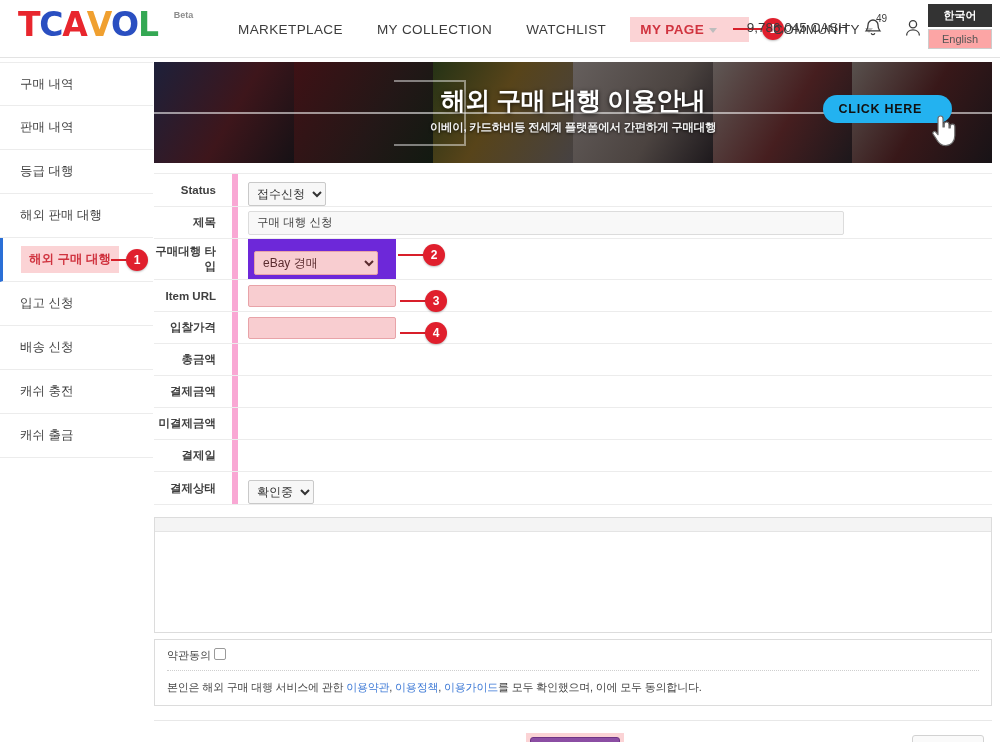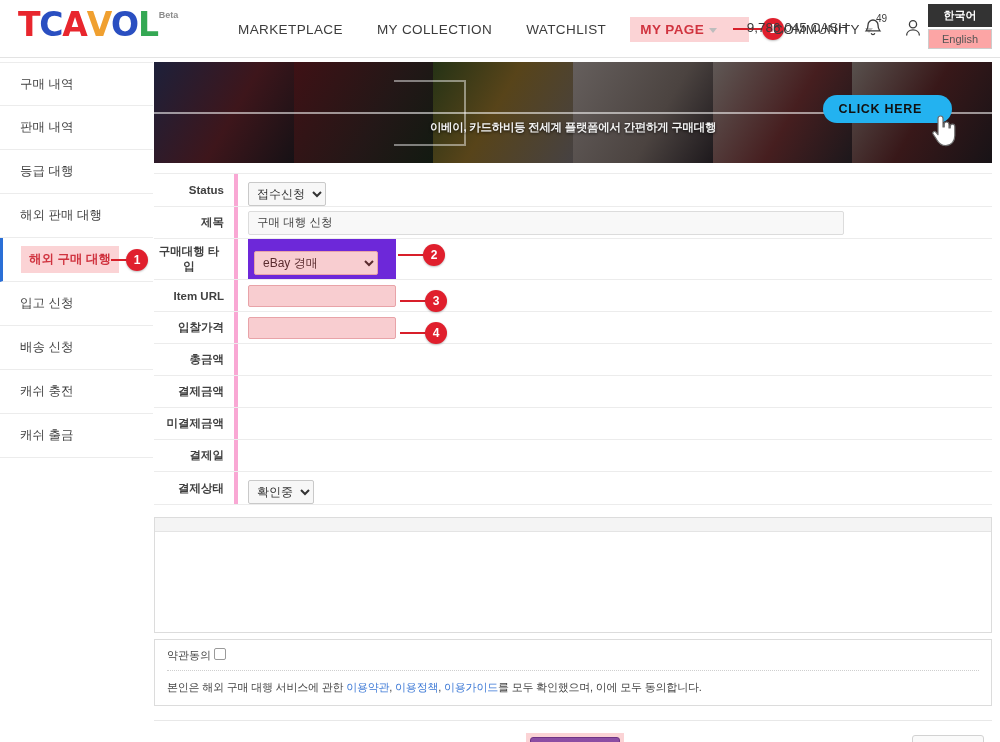--- a/index.html
+++ b/index.html
@@ -17,21 +17,21 @@
     border-bottom: 1px solid #e3e3e3;
     display: flex; align-items: center;
     background: #fff;
   }
   .logo-wrap {
     position: absolute; left: 18px; top: 8px;
     display: flex; align-items: flex-start;
   }
   .logo { font-size: 33px; font-weight: bold; letter-spacing: -1.2px; line-height: 1; font-family: "DejaVu Sans", sans-serif; }
   .logo span { display: inline-block; }
-  .logo-beta { font-size: 9px; font-weight: bold; color: #8c8c8c; margin-left: 1px; margin-top: 2px; }
+  .logo-beta { font-size: 9px; font-weight: bold; color: #8c8c8c; margin-left: 16px; margin-top: 2px; }
 
   .nav {
     position: absolute; left: 228px; top: 0;
     height: 58px; display: flex; align-items: center; gap: 0;
   }
   .nav-item {
     font-size: 13.5px; color: #3c3c3c; letter-spacing: .4px;
     padding: 5px 10px; margin-right: 14px; cursor: pointer;
     display: flex; align-items: center; gap: 5px; white-space: nowrap;
     position: relative;
@@ -124,23 +124,23 @@
   .hand { position: absolute; right: 30px; top: 48px; }
 
   
   .form { margin-top: 10px; }
   .frow {
     display: flex; align-items: center; min-height: 32px;
     border-bottom: 1px solid #ececec;
   }
   .frow:first-child { border-top: 1px solid #ececec; }
   .flabel {
-    width: 84px; flex: 0 0 84px; text-align: center; padding-right: 10px;
+    width: 84px; flex: 0 0 84px; text-align: right; padding-right: 16px;
     font-size: 11.5px; font-weight: bold; color: #404040;
-    border-right: 4px solid #f9a8d4; align-self: stretch;
+    border-right: 6px solid #f9a8d4; align-self: stretch;
     display: flex; align-items: center; justify-content: flex-end;
   }
   .fval { flex: 1; padding-left: 10px; position: relative; display: flex; align-items: center; }
 
   select.sel {
     font-family: Liberation Sans, sans-serif; font-size: 12px;
     padding: 3px 4px; border: 1px solid #c9c9c9; background: #f7f7f7;
     color: #333; border-radius: 2px; cursor: pointer; margin-top: 8px;
   }
   input.txt {
@@ -302,20 +302,21 @@
         <div class="bseg" style="background:linear-gradient(120deg,#2c3f7a,#7a2630 55%,#1b1b22)"></div>
         <div class="bseg" style="background:linear-gradient(120deg,#7c1b22,#3a2a26 60%,#123018)"></div>
         <div class="bseg" style="background:linear-gradient(120deg,#3e6a22,#b8942c 45%,#8e8e8e)"></div>
         <div class="bseg" style="background:linear-gradient(120deg,#d8d4cc,#9a9288 60%,#2d2d33)"></div>
         <div class="bseg" style="background:linear-gradient(120deg,#c9c4ba,#8e3a3a 55%,#2a2a30)"></div>
         <div class="bseg" style="background:linear-gradient(120deg,#b9b3a8,#6d2b2b 50%,#1f1f25)"></div>
       </div>
       <div class="banner-rule"></div>
       <div class="banner-frame bf-left"></div>
 
+      <div class="banner-title">해외 구매 대행 이용안내</div>
       <div class="banner-sub">이베이, 카드하비등 전세계 플랫폼에서 간편하게 구매대행</div>
       <div class="click-here">CLICK HERE</div>
       <div class="hand">
         <svg width="34" height="38" viewBox="0 0 34 38">
           <path d="M10 20V8.5a2.5 2.5 0 0 1 5 0V17h1.2v-2.6a2.4 2.4 0 0 1 4.8 0V18h1.2v-1.6a2.3 2.3 0 0 1 4.6 0v9.2c0 5.6-3.3 10-9 10-4.6 0-7-2.2-9.4-6.4L5 24c-.9-1.6 1.4-3.6 3-1.7l2 2.4z" fill="#ffffff" stroke="#6b6b6b" stroke-width="1.2" stroke-linejoin="round"></path>
         </svg>
       </div>
     </div>
 
     <div class="form" id="form-table">

